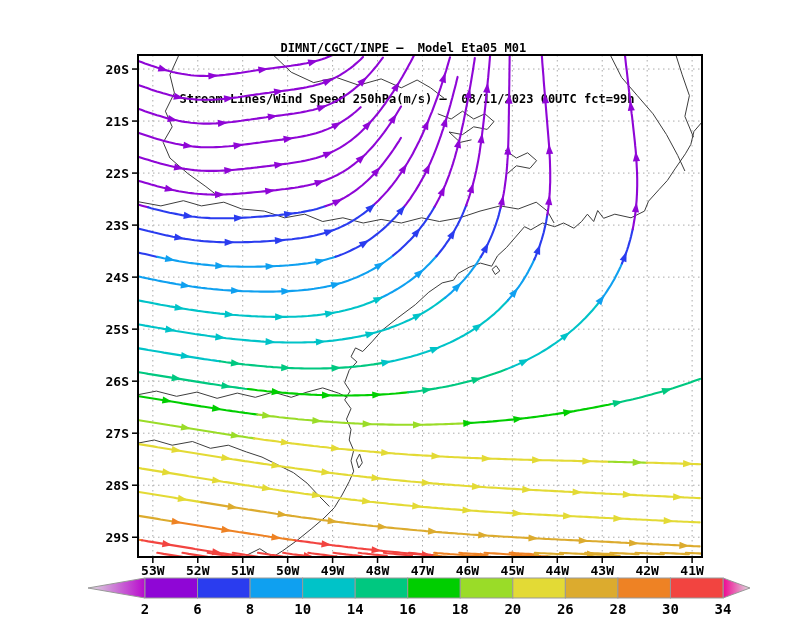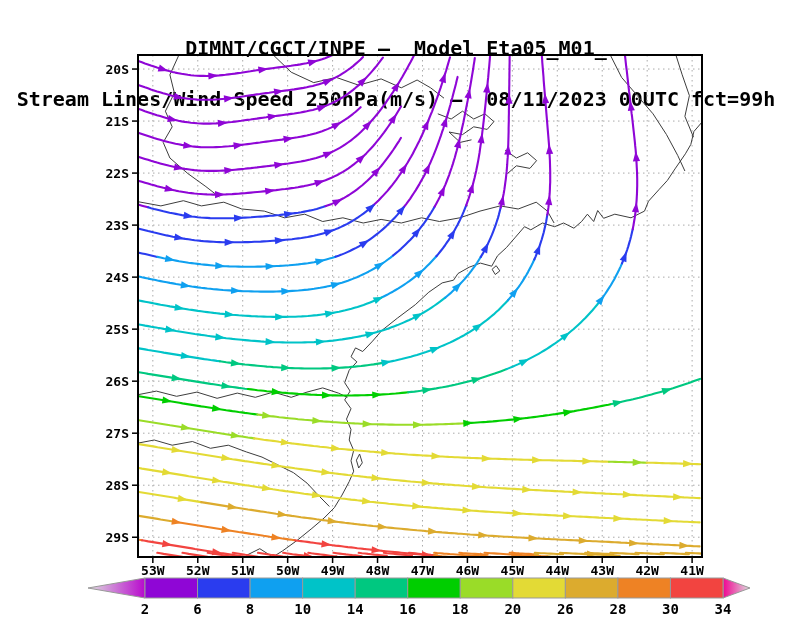--- a/index.html
+++ b/index.html
@@ -1,19 +1,19 @@
 <!DOCTYPE html>
 <html><head>
 <meta charset="utf-8">
 <style>
   html,body{margin:0;padding:0;background:#fff;}
   .page{position:relative;width:800px;height:618px;background:#ffffff;overflow:hidden;
         font-family:"DejaVu Sans Mono","Liberation Mono",monospace;}
-  .titles{position:absolute;left:16px;top:6px;width:760px;text-align:center;
-          font-weight:bold;font-size:20px;line-height:17px;color:#000;white-space:pre;}
+  .titles{position:absolute;left:27px;top:6px;width:760px;text-align:center;
+          font-weight:bold;font-size:12px;line-height:17px;color:#000;white-space:pre;}
   svg{position:absolute;left:0;top:0;}
 </style>
 </head>
 <body>
 
 <div class="page">
   <div class="titles">
     <div>DIMNT/CGCT/INPE –  Model Eta05_M01_</div>
     <div>Stream Lines/Wind Speed 250hPa(m/s) –  08/11/2023 00UTC fct=99h</div>
   </div>

